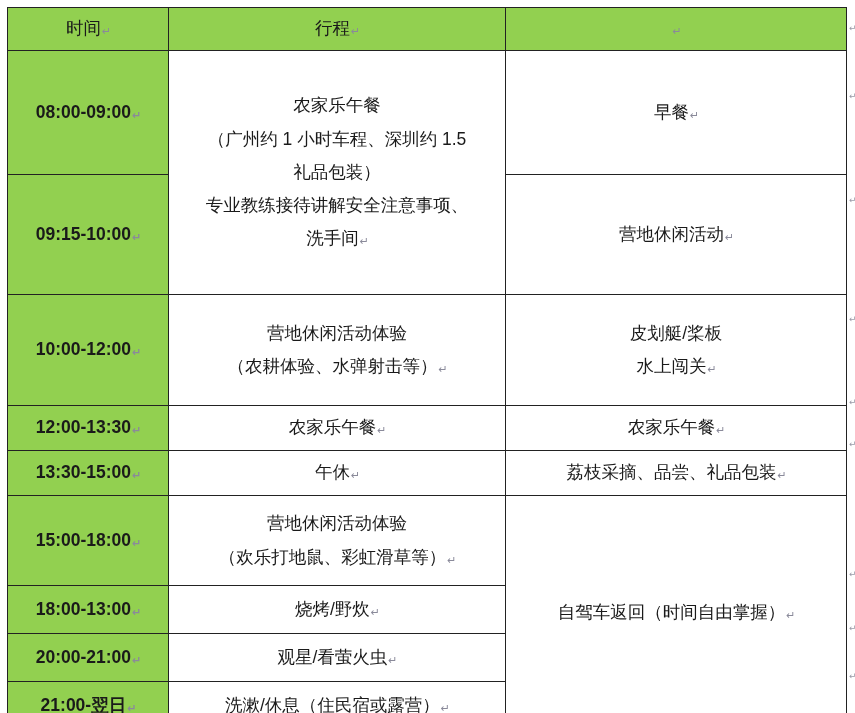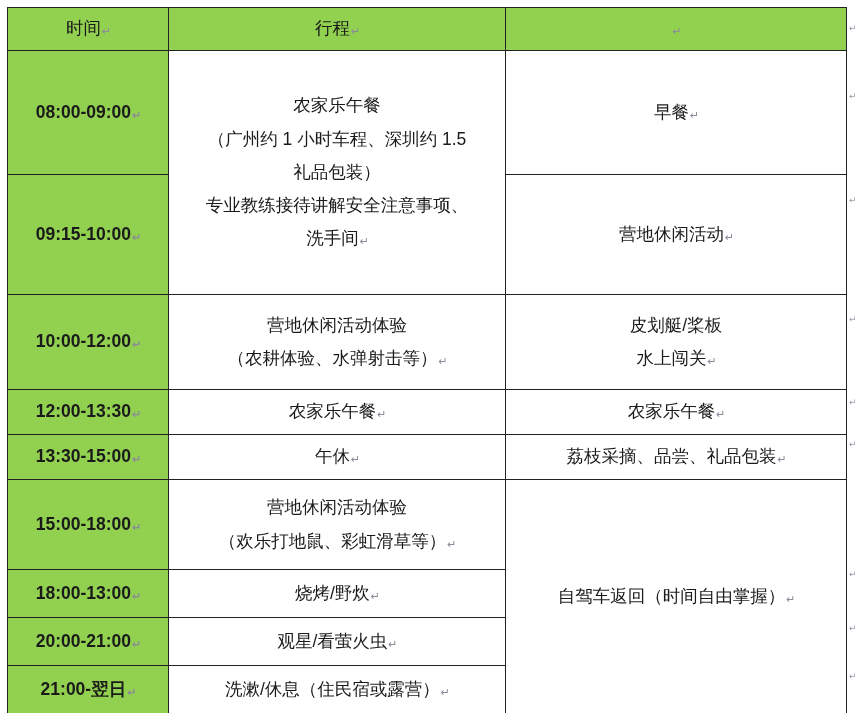--- a/index.html
+++ b/index.html
@@ -94,21 +94,21 @@
           <td class="white">
             <span class="ln">早餐<span class="pmark">↵</span></span>
           </td>
         </tr>
         <tr style="height: 120px;">
           <td class="green"><span>09:15-10:00</span><span class="pmark">↵</span></td>
           <td class="white">
             <span class="ln">营地休闲活动<span class="pmark">↵</span></span>
           </td>
         </tr>
-        <tr style="height: 95px;">
+        <tr style="height: 111px;">
           <td class="green"><span>10:00-12:00</span><span class="pmark">↵</span></td>
           <td class="white">
             <span class="ln">营地休闲活动体验</span>
             <span class="ln">（农耕体验、水弹射击等）<span class="pmark">↵</span></span>
           </td>
           <td class="white">
             <span class="ln">皮划艇/桨板</span>
             <span class="ln">水上闯关<span class="pmark">↵</span></span>
           </td>
         </tr>

